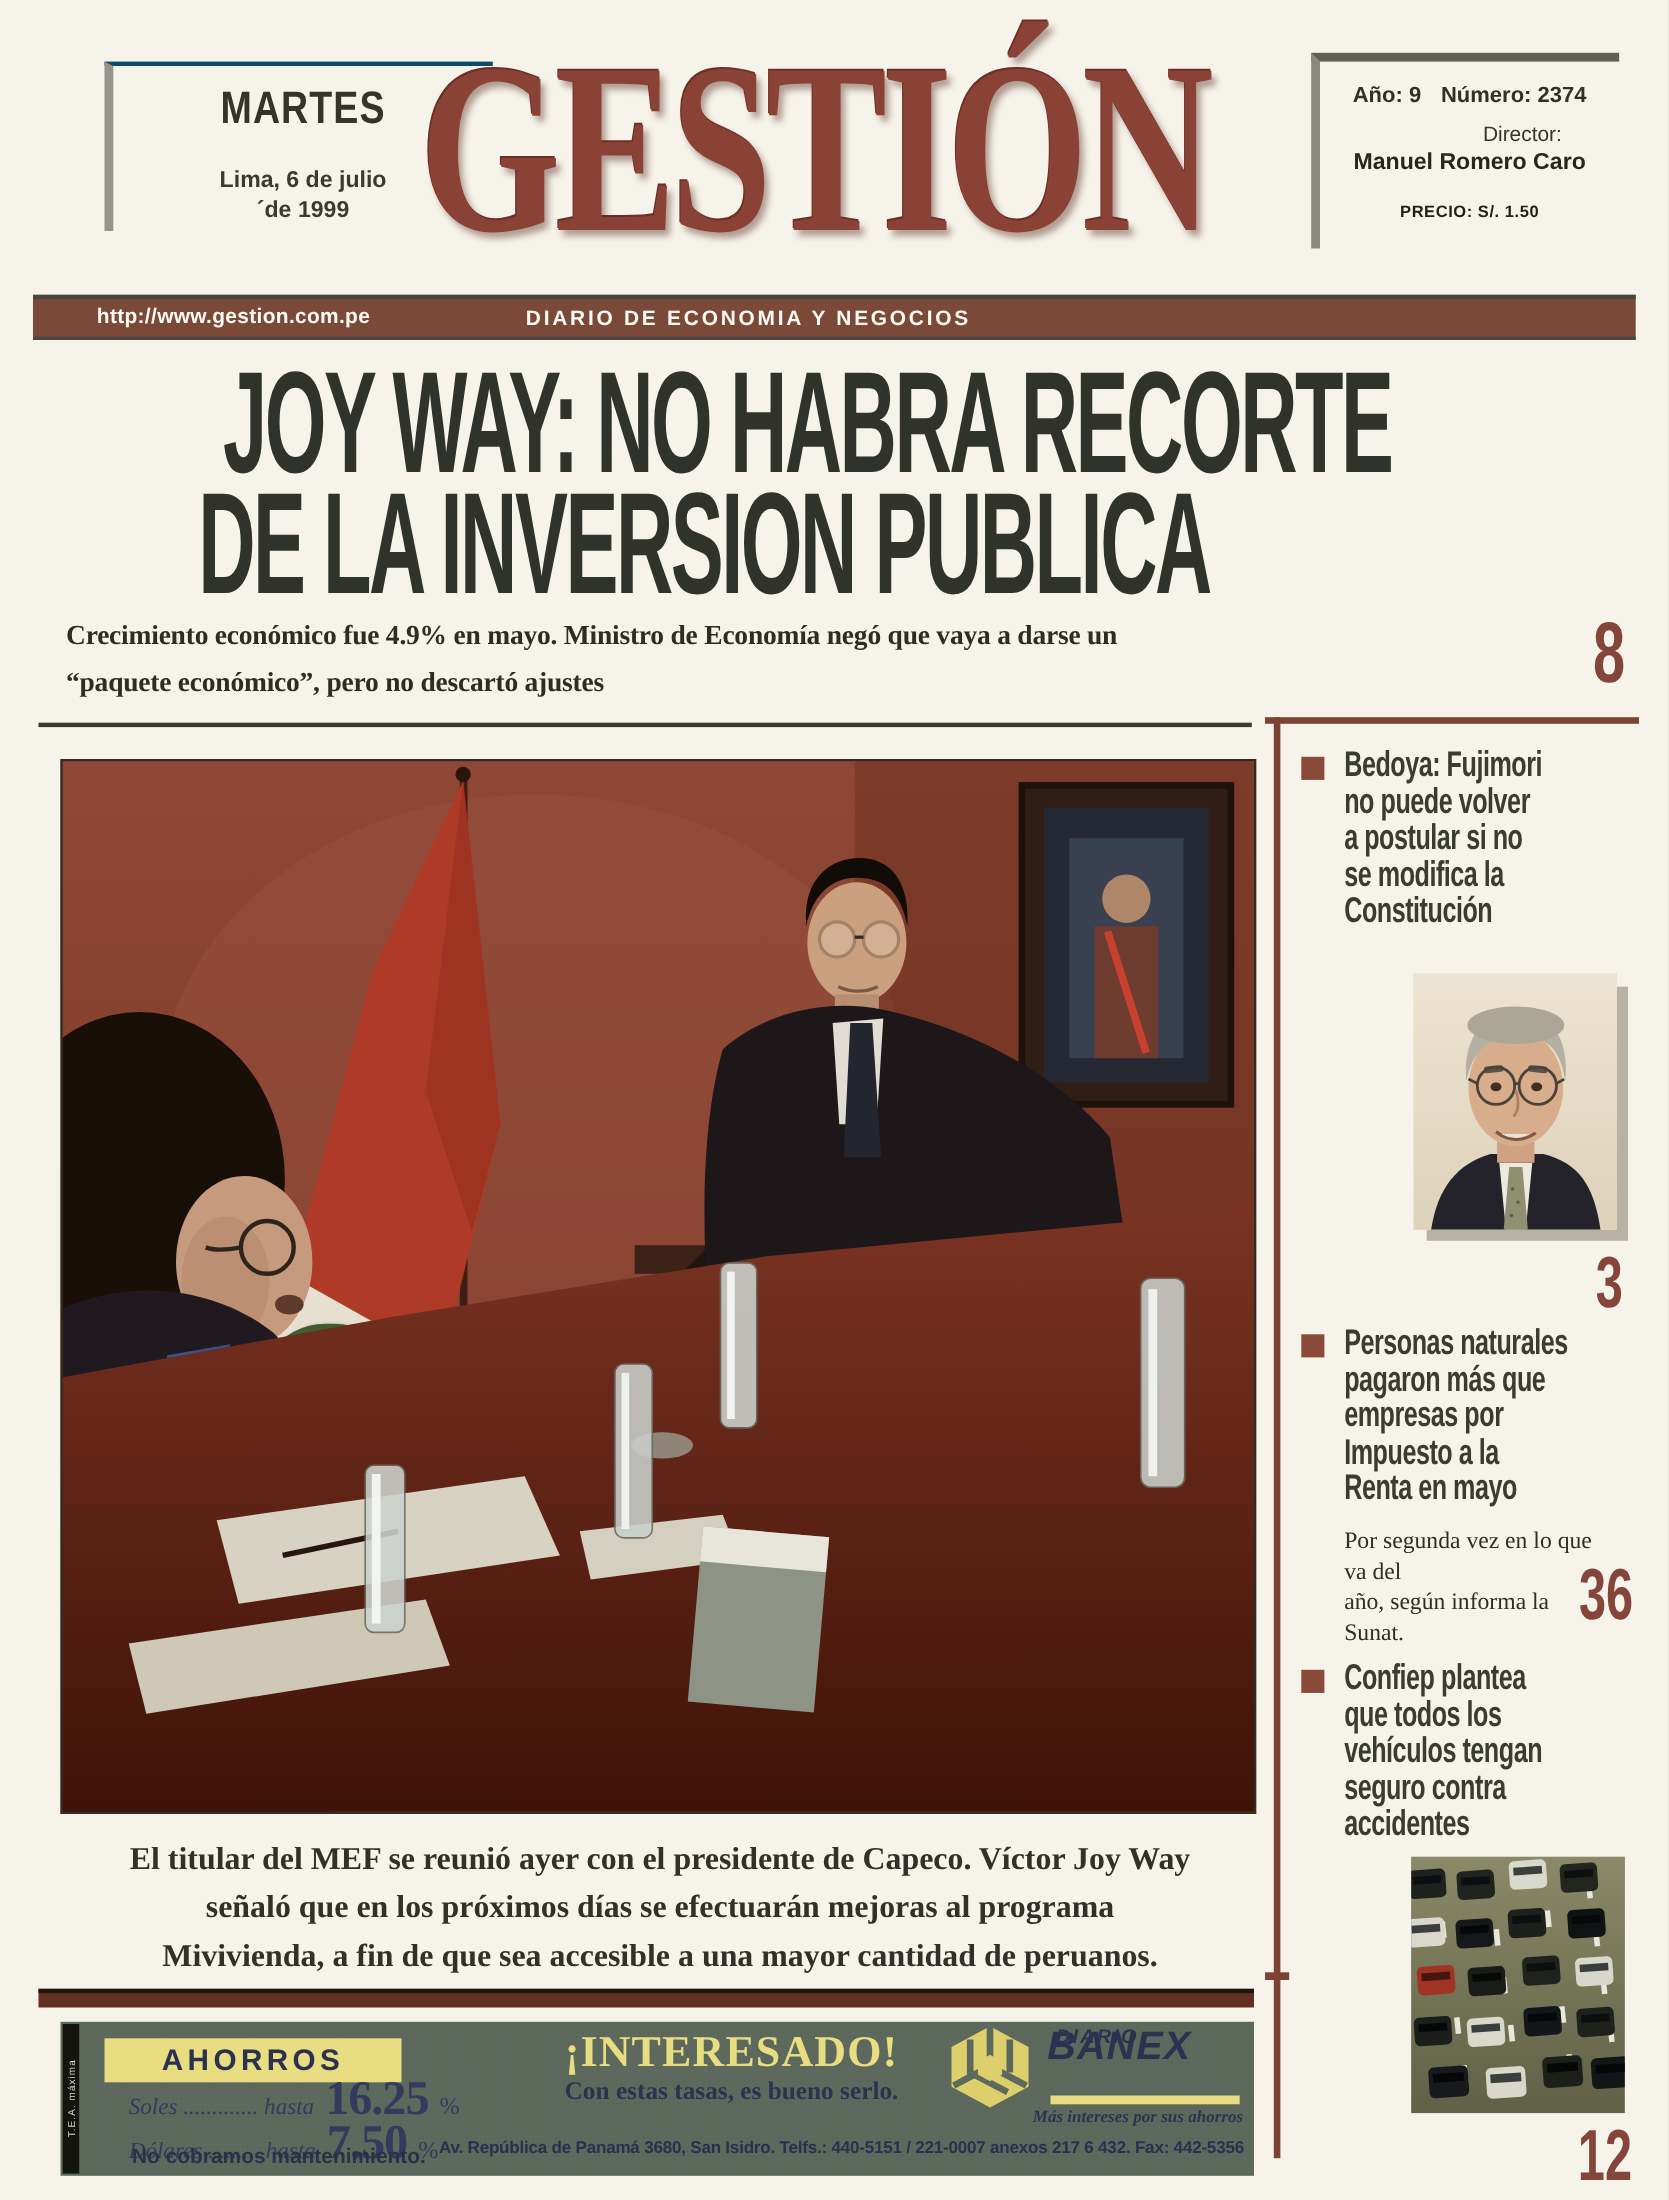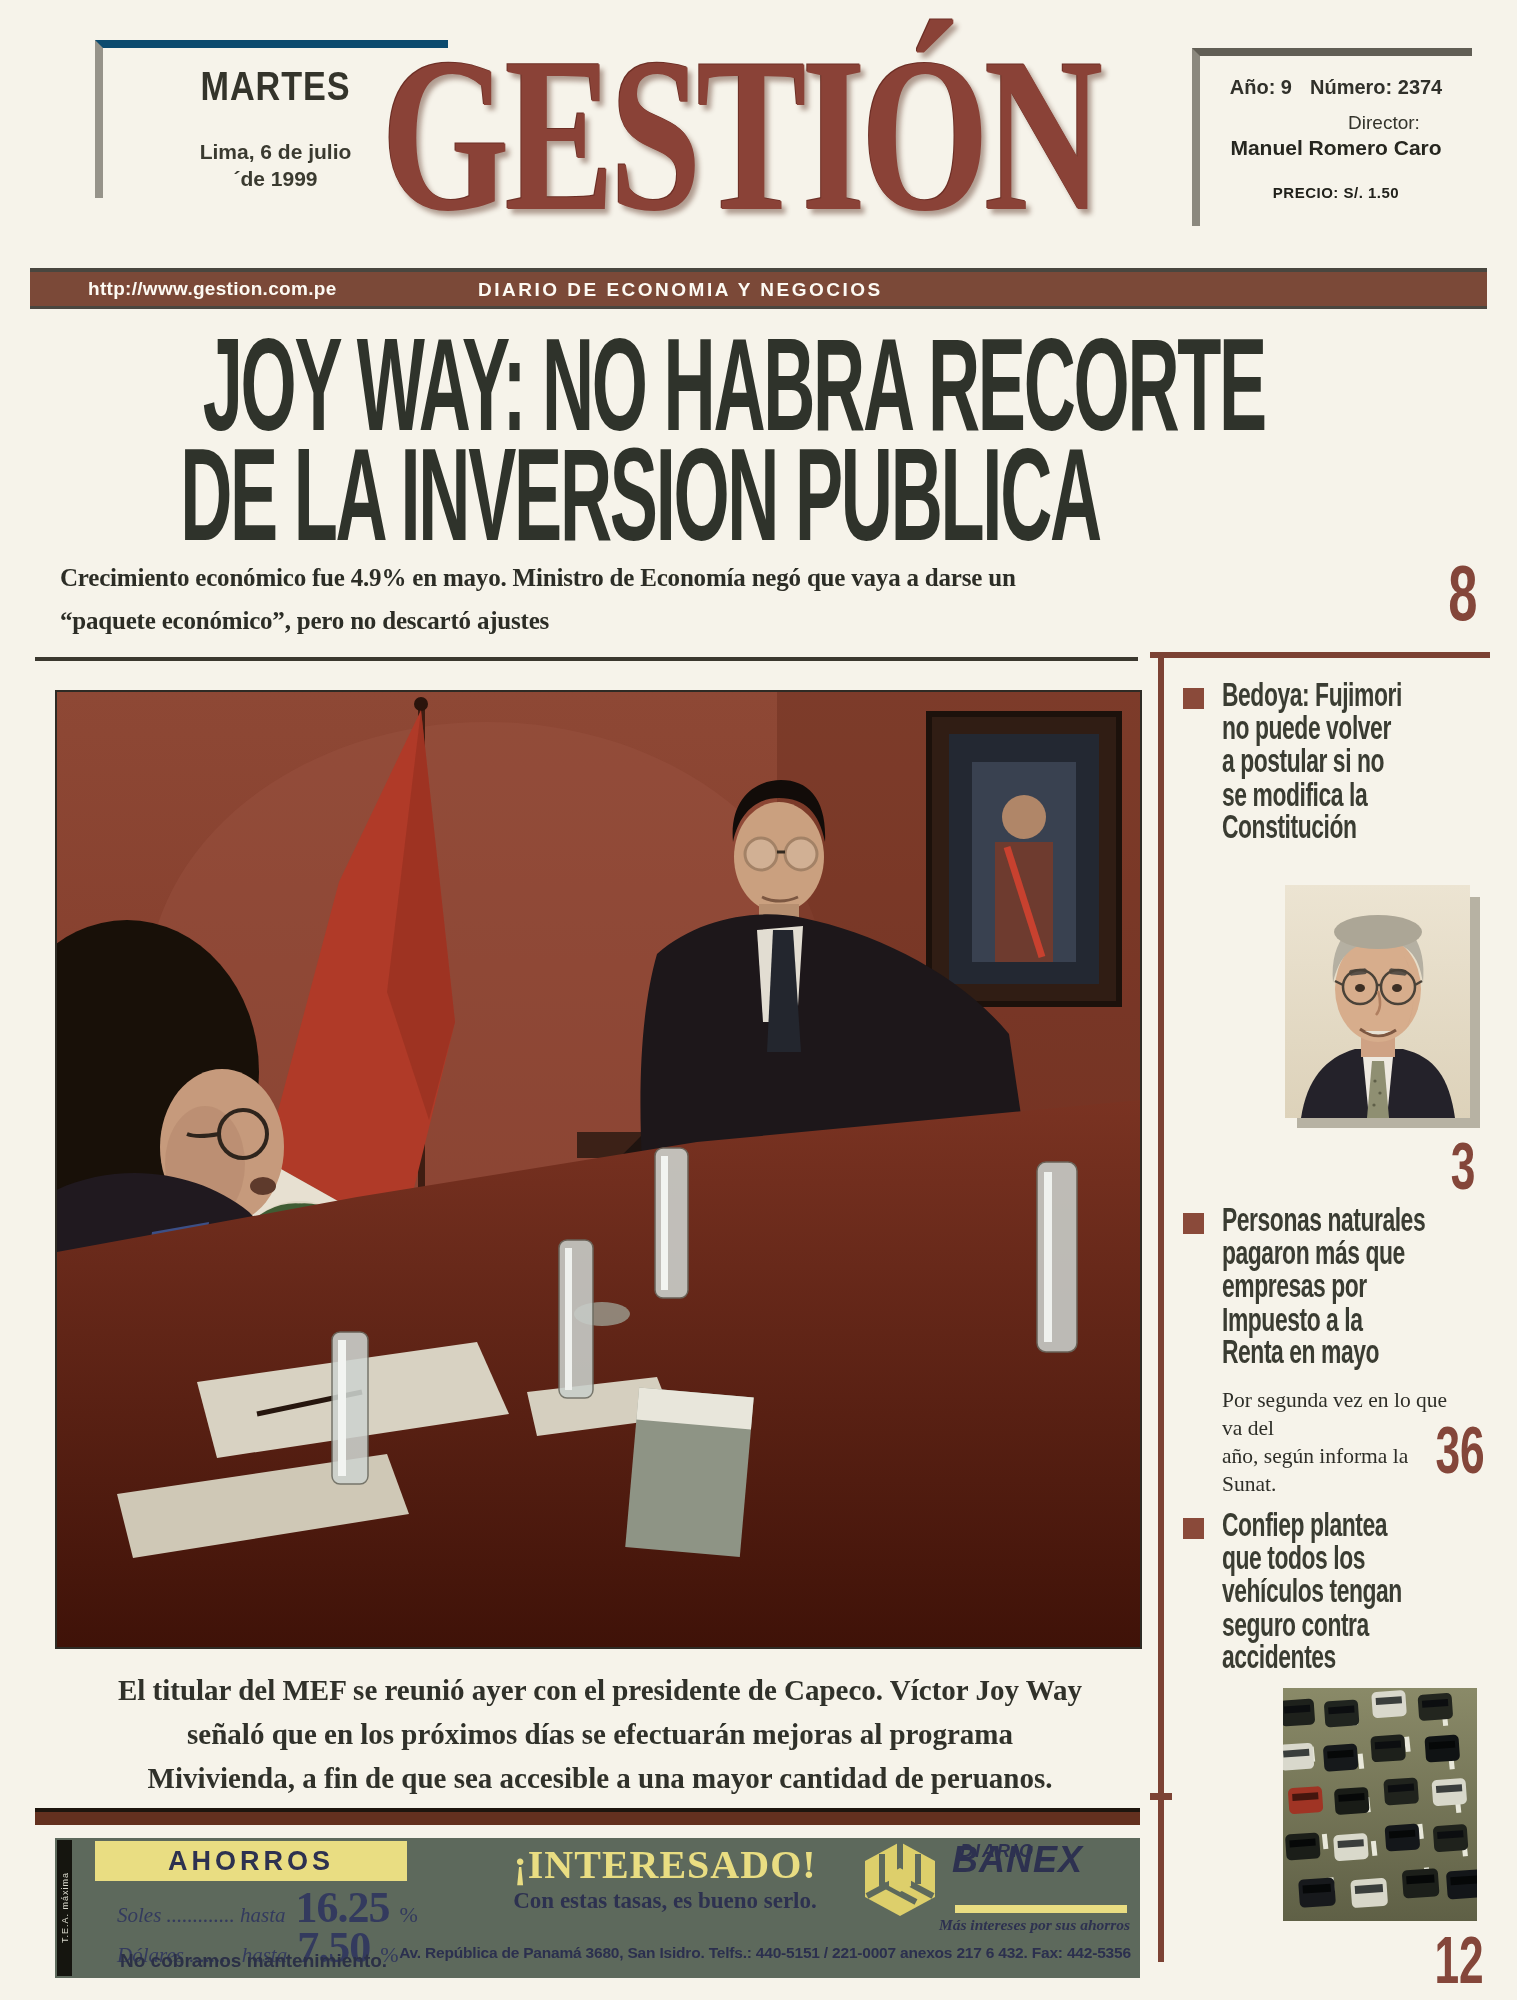--- a/index.html
+++ b/index.html
@@ -1,22 +1,22 @@
 <!DOCTYPE html>
 <html><head>
 <meta charset="utf-8">
 <style>
   html,body{margin:0;padding:0;background:#d8d4c8;}
   .page{position:relative;width:1517px;height:2000px;background:#f6f3ea;overflow:hidden;
         font-family:"Liberation Sans",sans-serif;color:#2f2f28;}
   .abs{position:absolute;}
 
   
-  .date-box{left:95px;top:40px;width:345px;height:150px;
-            border-top:8px solid #0c4a6e;border-left:8px solid #96938a;}
+  .date-box{left:95px;top:56px;width:345px;height:150px;
+            border-top:4px solid #0c4a6e;border-left:8px solid #96938a;}
   .day{width:100%;top:14px;text-align:center;font-weight:bold;font-size:36px;color:#34342b;
        letter-spacing:1px;transform:scale(.95,1.15);transform-origin:center top;}
   .dateline{width:100%;top:90px;text-align:center;font-weight:bold;font-size:21px;color:#3a3a30;
             line-height:27px;white-space:pre-line;}
   .logo{left:300px;top:24px;width:880px;text-align:center;font-family:"Liberation Serif",serif;
         font-weight:bold;font-size:165px;line-height:1;color:#8a4237;letter-spacing:-5px;
         transform:scale(1,1.34);transform-origin:center top;
         text-shadow:4px 4px 5px rgba(90,50,35,.45),-1px -1px 0 #6d2f26;}
   .info-box{left:1192px;top:48px;width:272px;height:170px;
             border-top:8px solid #615e55;border-left:8px solid #8b887e;text-align:center;}
@@ -72,21 +72,21 @@
   .bedoya{left:1285px;top:885px;width:185px;height:233px;background:#e9e1cf;}
   .traffic{left:1283px;top:1688px;width:194px;height:233px;background:#6f6f52;}
 
   
   .ad{left:55px;top:1838px;width:1085px;height:140px;background:#5d695c;
       background-image:radial-gradient(#51604f 22%,transparent 23%);background-size:4px 4px;}
   .tea{left:2px;top:2px;width:15px;height:136px;background:#15150f;display:flex;
        align-items:center;justify-content:center;}
   .tea span{writing-mode:vertical-rl;transform:rotate(180deg);font-size:9px;color:#d8d8cc;
             letter-spacing:1px;}
-  .ahorros{left:40px;top:3px;width:312px;height:40px;background:#e9dd82;text-align:center;
+  .ahorros{left:40px;top:15px;width:270px;height:40px;background:#e9dd82;text-align:center;
            line-height:40px;font-weight:bold;font-size:27px;letter-spacing:4px;color:#2d3150;}
   .rate-row{left:62px;display:flex;align-items:baseline;gap:10px;color:#333a5e;
             font-family:"Liberation Serif",serif;}
   .rate-row .lbl{font-size:21px;font-style:italic;}
   .rate-row .val{font-size:44px;font-weight:bold;letter-spacing:-1px;}
   .rate-row .unit{font-size:22px;}
   .r1{top:44px;} .r2{top:84px;}
   .no-fee{left:65px;top:112px;font-size:19px;font-weight:bold;color:#2b3046;}
   .hook{left:430px;top:3px;width:360px;text-align:center;font-family:"Liberation Serif",serif;
         font-weight:bold;font-size:40px;color:#e9dd82;letter-spacing:1px;}

